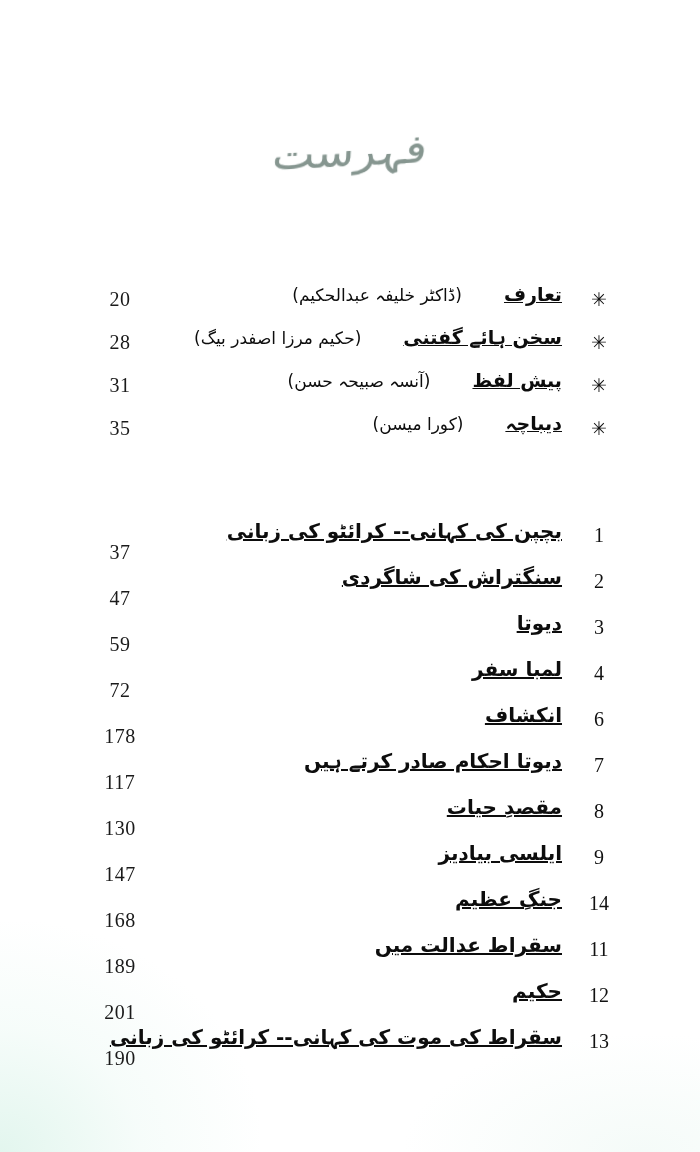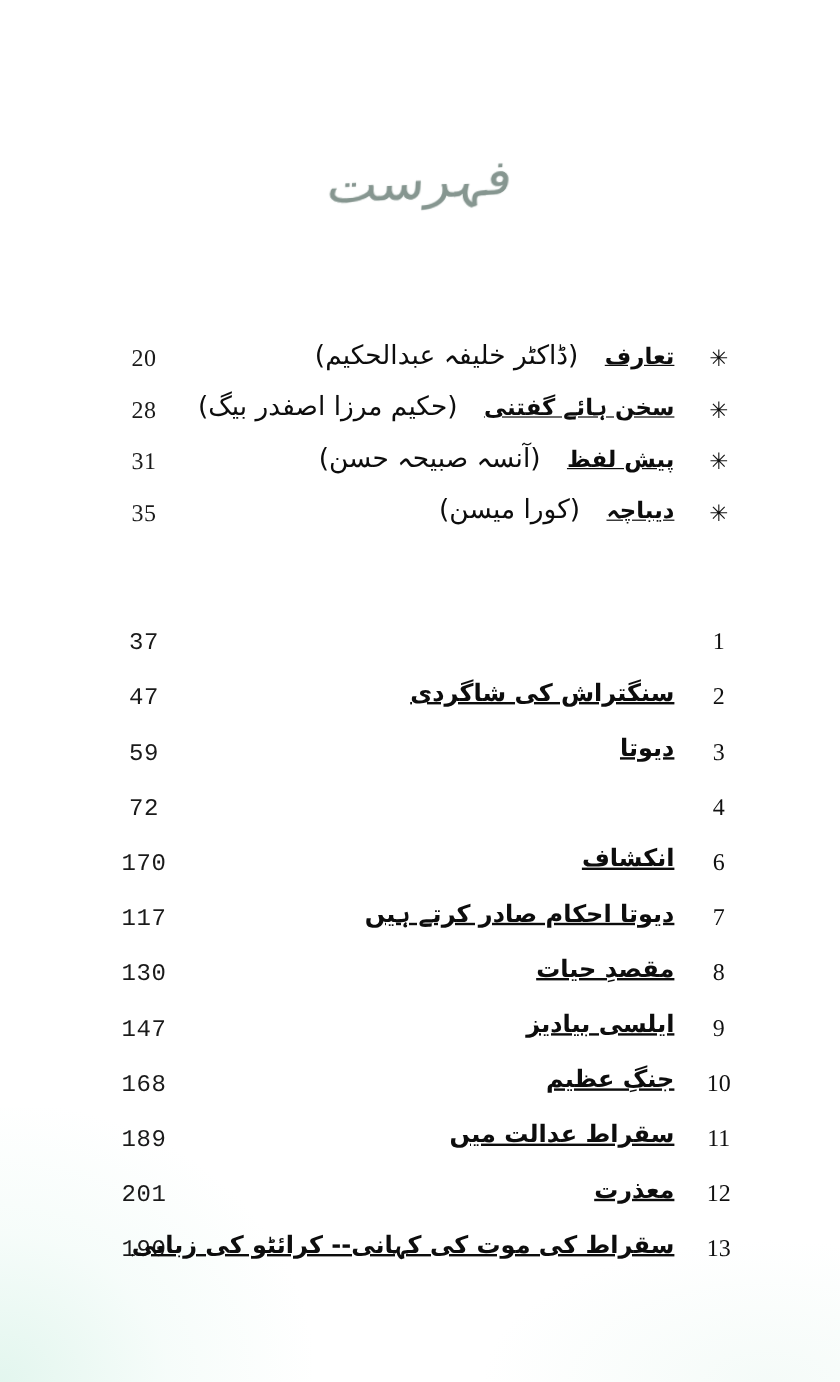--- a/index.html
+++ b/index.html
@@ -99,21 +99,21 @@
     position: absolute;
     left: 70px;
     width: 100px;
     text-align: center;
     font-family: "Liberation Serif", "DejaVu Serif", serif;
     font-size: 20px;
     color: #1a1a1a;
     letter-spacing: 0.5px;
     top: 6px;
   }
-  .group.chapters .page-num { top: 9px; font-family: Liberation Mono, monospace; }
+  .group.chapters .page-num { top: 25px; }
 
   
   .entry {
     position: absolute;
     right: 155px;
     left: 190px;
     text-align: right;
     direction: rtl;
     font-family: "DejaVu Sans", "Liberation Sans", sans-serif;
     font-size: 19px;
@@ -123,22 +123,22 @@
     white-space: nowrap;
     overflow: visible;
   }
   .group.chapters .entry {
     font-size: 20px;
     top: 4px;
   }
   .entry .title { font-weight: 600; text-decoration: underline; }
   .entry .author {
     font-weight: 500;
-    margin-right: 22px;
-    font-size: 22px;
+    margin-right: 42px;
+    font-size: 17px;
   }
 
   
   .marker {
     position: absolute;
     right: 95px;
     width: 46px;
     text-align: center;
     top: 4px;
     font-family: "Liberation Serif", "DejaVu Serif", serif;
@@ -187,38 +187,40 @@
           <div class="entry"><span class="title">دیباچہ</span><span class="author">(کورا میسن)</span></div>
           <div class="marker star">✳</div>
         </div>
       </div>
 
     <div class="group-gap"></div>
 
     <div class="group chapters">
         <div class="row">
           <div class="page-num">37</div>
+          <div class="entry"><span class="title">بچپن کی کہانی-- کرائٹو کی زبانی</span></div>
           <div class="marker">1</div>
         </div>
         <div class="row">
           <div class="page-num">47</div>
           <div class="entry"><span class="title">سنگتراش کی شاگردی</span></div>
           <div class="marker">2</div>
         </div>
         <div class="row">
           <div class="page-num">59</div>
           <div class="entry"><span class="title">دیوتا</span></div>
           <div class="marker">3</div>
         </div>
         <div class="row">
           <div class="page-num">72</div>
+          <div class="entry"><span class="title">لمبا سفر</span></div>
           <div class="marker">4</div>
         </div>
         <div class="row">
-          <div class="page-num">170</div>
+          <div class="page-num">178</div>
           <div class="entry"><span class="title">انکشاف</span></div>
           <div class="marker">6</div>
         </div>
         <div class="row">
           <div class="page-num">117</div>
           <div class="entry"><span class="title">دیوتا احکام صادر کرتے ہیں</span></div>
           <div class="marker">7</div>
         </div>
         <div class="row">
           <div class="page-num">130</div>
@@ -226,30 +228,30 @@
           <div class="marker">8</div>
         </div>
         <div class="row">
           <div class="page-num">147</div>
           <div class="entry"><span class="title">ایلسی بیادیز</span></div>
           <div class="marker">9</div>
         </div>
         <div class="row">
           <div class="page-num">168</div>
           <div class="entry"><span class="title">جنگِ عظیم</span></div>
-          <div class="marker">10</div>
+          <div class="marker">14</div>
         </div>
         <div class="row">
           <div class="page-num">189</div>
           <div class="entry"><span class="title">سقراط عدالت میں</span></div>
           <div class="marker">11</div>
         </div>
         <div class="row">
           <div class="page-num">201</div>
-          <div class="entry"><span class="title">معذرت</span></div>
+          <div class="entry"><span class="title">حکیم</span></div>
           <div class="marker">12</div>
         </div>
         <div class="row">
           <div class="page-num">190</div>
           <div class="entry"><span class="title">سقراط کی موت کی کہانی-- کرائٹو کی زبانی</span></div>
           <div class="marker">13</div>
         </div>
       </div>
 
   </div>

